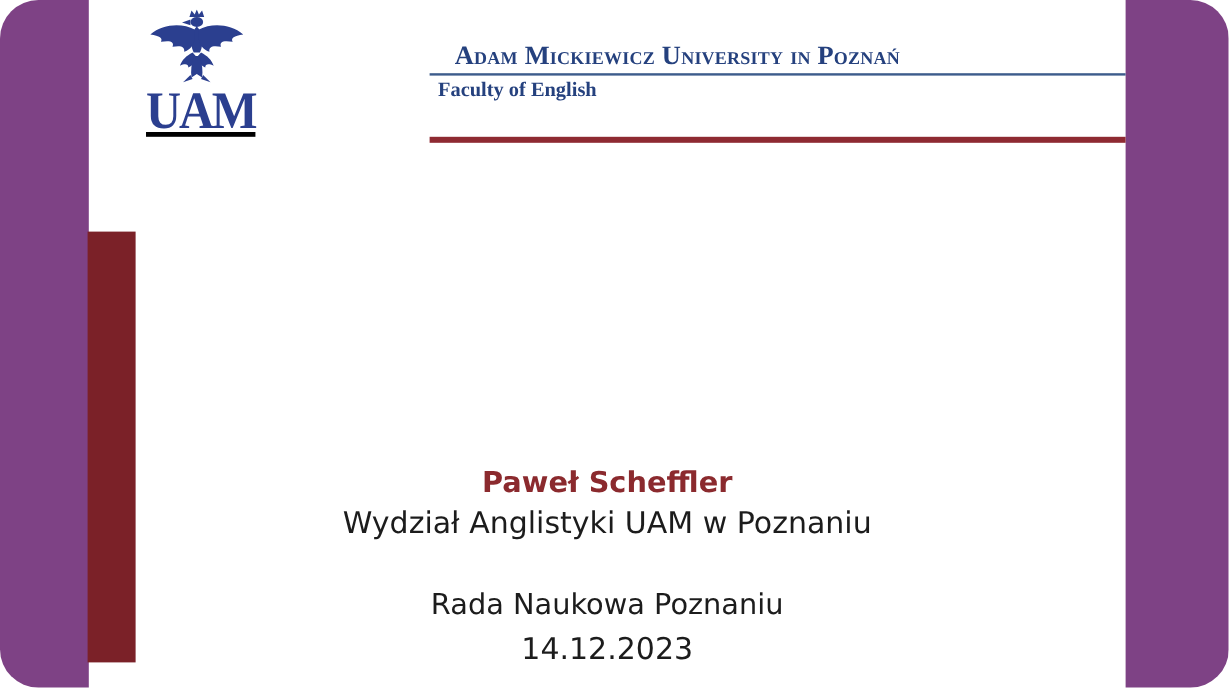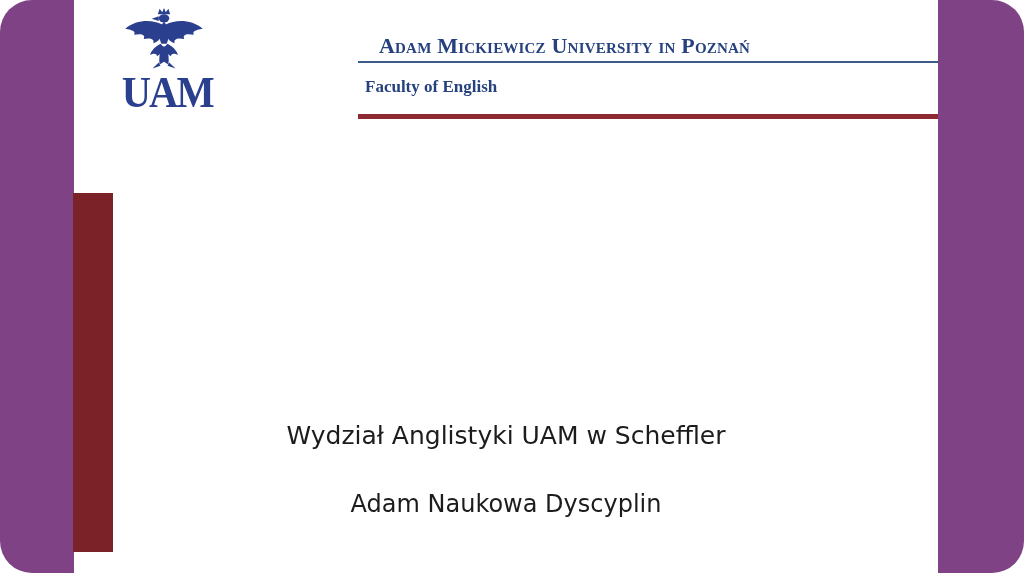--- a/index.html
+++ b/index.html
@@ -12,40 +12,40 @@
     background:#7E4285;border-radius:32px;
   }
   .slide{
     position:absolute;left:74px;top:0;width:864px;height:576px;
     background:#ffffff;
   }
   .accent-bar{
     position:absolute;left:73px;top:193px;width:40px;height:359px;
     background:#7B2128;
   }
-  .logo{position:absolute;left:118px;top:8px;width:92px;height:116px;text-align:right;}
+  .logo{position:absolute;left:118px;top:8px;width:92px;height:116px;text-align:right;text-decoration:underline;}
   .logo svg{display:block;margin:0 auto;}
   .logo-text{
     font-family:"Liberation Serif",serif;font-weight:bold;color:#2B3F8F;
     font-size:44px;line-height:46px;letter-spacing:-2px;
     transform:scaleX(0.92);transform-origin:center;
   }
   .uni-name{
     position:absolute;left:379px;top:33px;width:580px;
     font-family:"Liberation Serif",serif;font-weight:bold;color:#25417E;
     font-variant:small-caps;font-size:22px;line-height:26px;letter-spacing:0.2px;
     white-space:nowrap;
   }
   .rule-navy{
     position:absolute;left:358px;top:61px;width:580px;height:2px;background:#3D5C8C;
   }
   .faculty{
     position:absolute;left:365px;top:65px;width:400px;
     font-family:"Liberation Serif",serif;font-weight:bold;color:#25417E;
-    font-size:17px;line-height:20px;margin-top:12px;
+    font-size:17px;line-height:20px;
   }
   .rule-red{
     position:absolute;left:358px;top:114px;width:580px;height:5px;background:#8E2A32;
   }
   .title{
     position:absolute;left:137px;top:168px;width:800px;
     text-align:center;color:#1A1A1A;
     font-size:41px;line-height:50px;letter-spacing:-0.5px;
   }
   .speaker-name{
@@ -94,16 +94,18 @@
     </span>
     <div class="logo-text">UAM</div>
   </div>
 
   <div class="uni-name">Adam Mickiewicz University in Poznań</div>
   <div class="rule-navy"></div>
   <div class="faculty">Faculty of English</div>
   <div class="rule-red"></div>
 
 
-  <div class="speaker-affiliation">Wydział Anglistyki UAM w Scheffler</div>
-  <div class="event-name">Adam Naukowa Dyscyplin</div>
+  <div class="speaker-name">Paweł Scheffler</div>
+  <div class="speaker-affiliation">Wydział Anglistyki UAM w Poznaniu</div>
+  <div class="event-name">Rada Naukowa Poznaniu</div>
+  <div class="event-date">14.12.2023</div>
 
 </div>
 
 </body></html>

